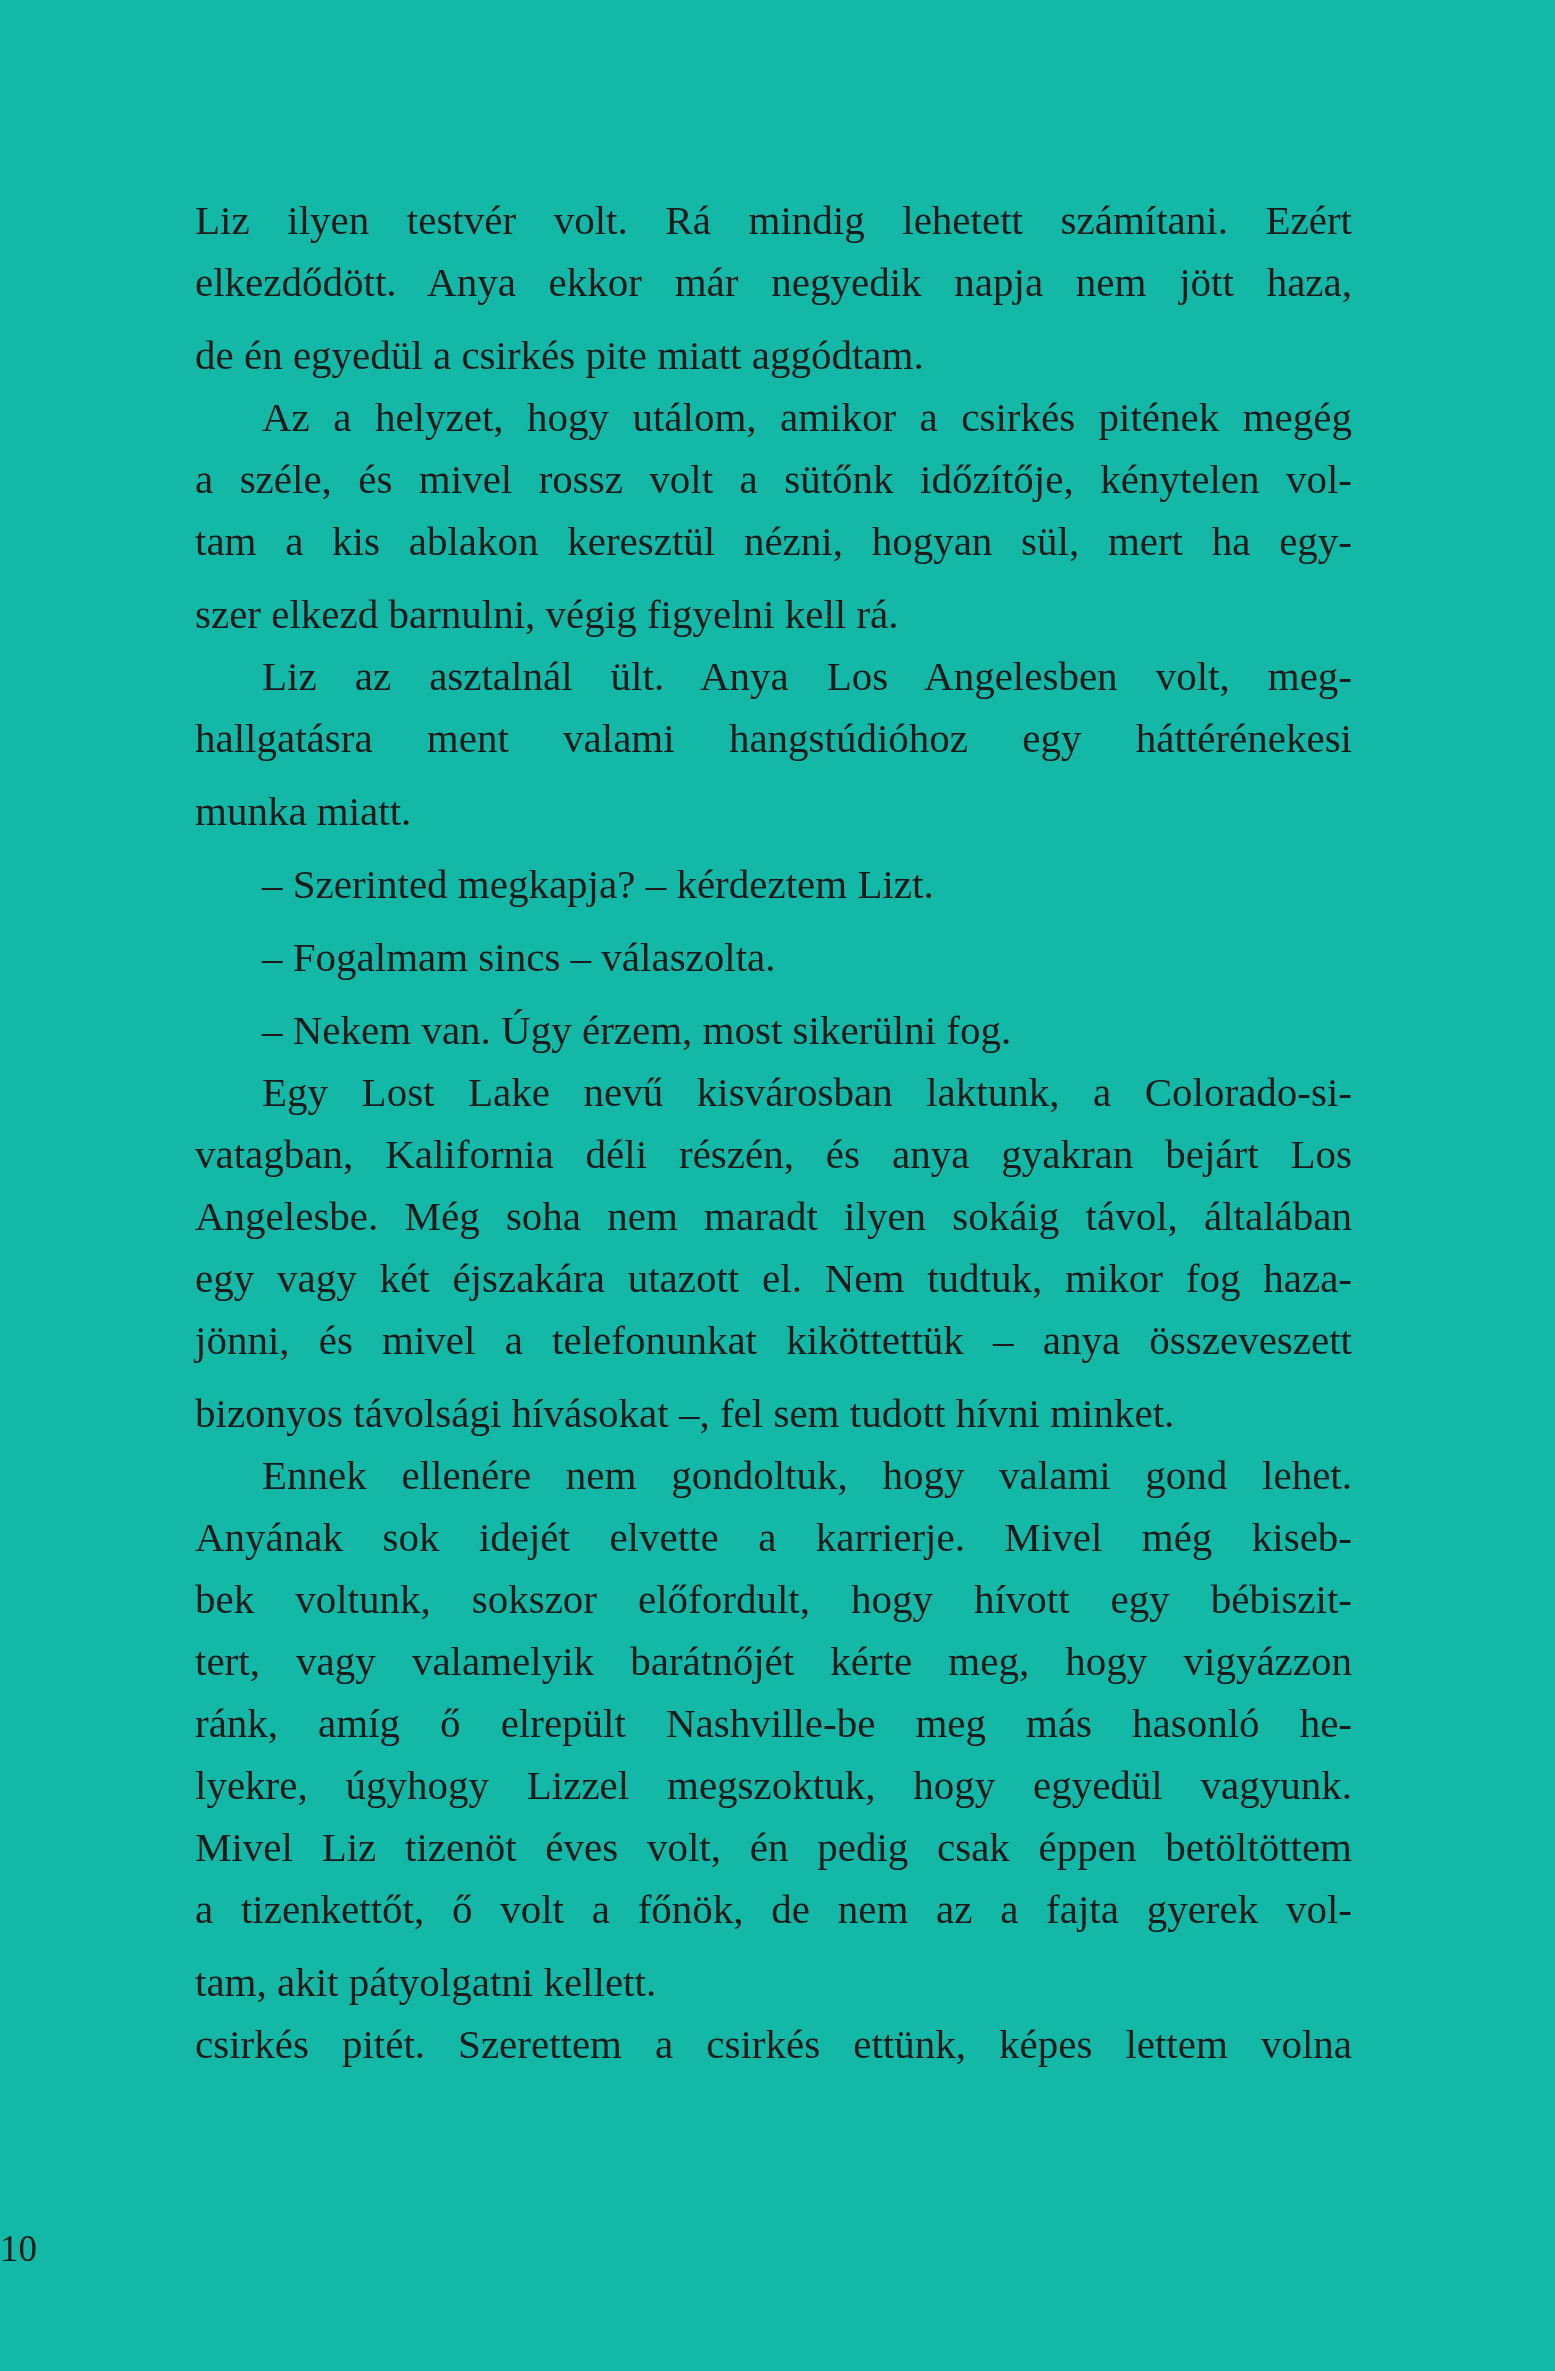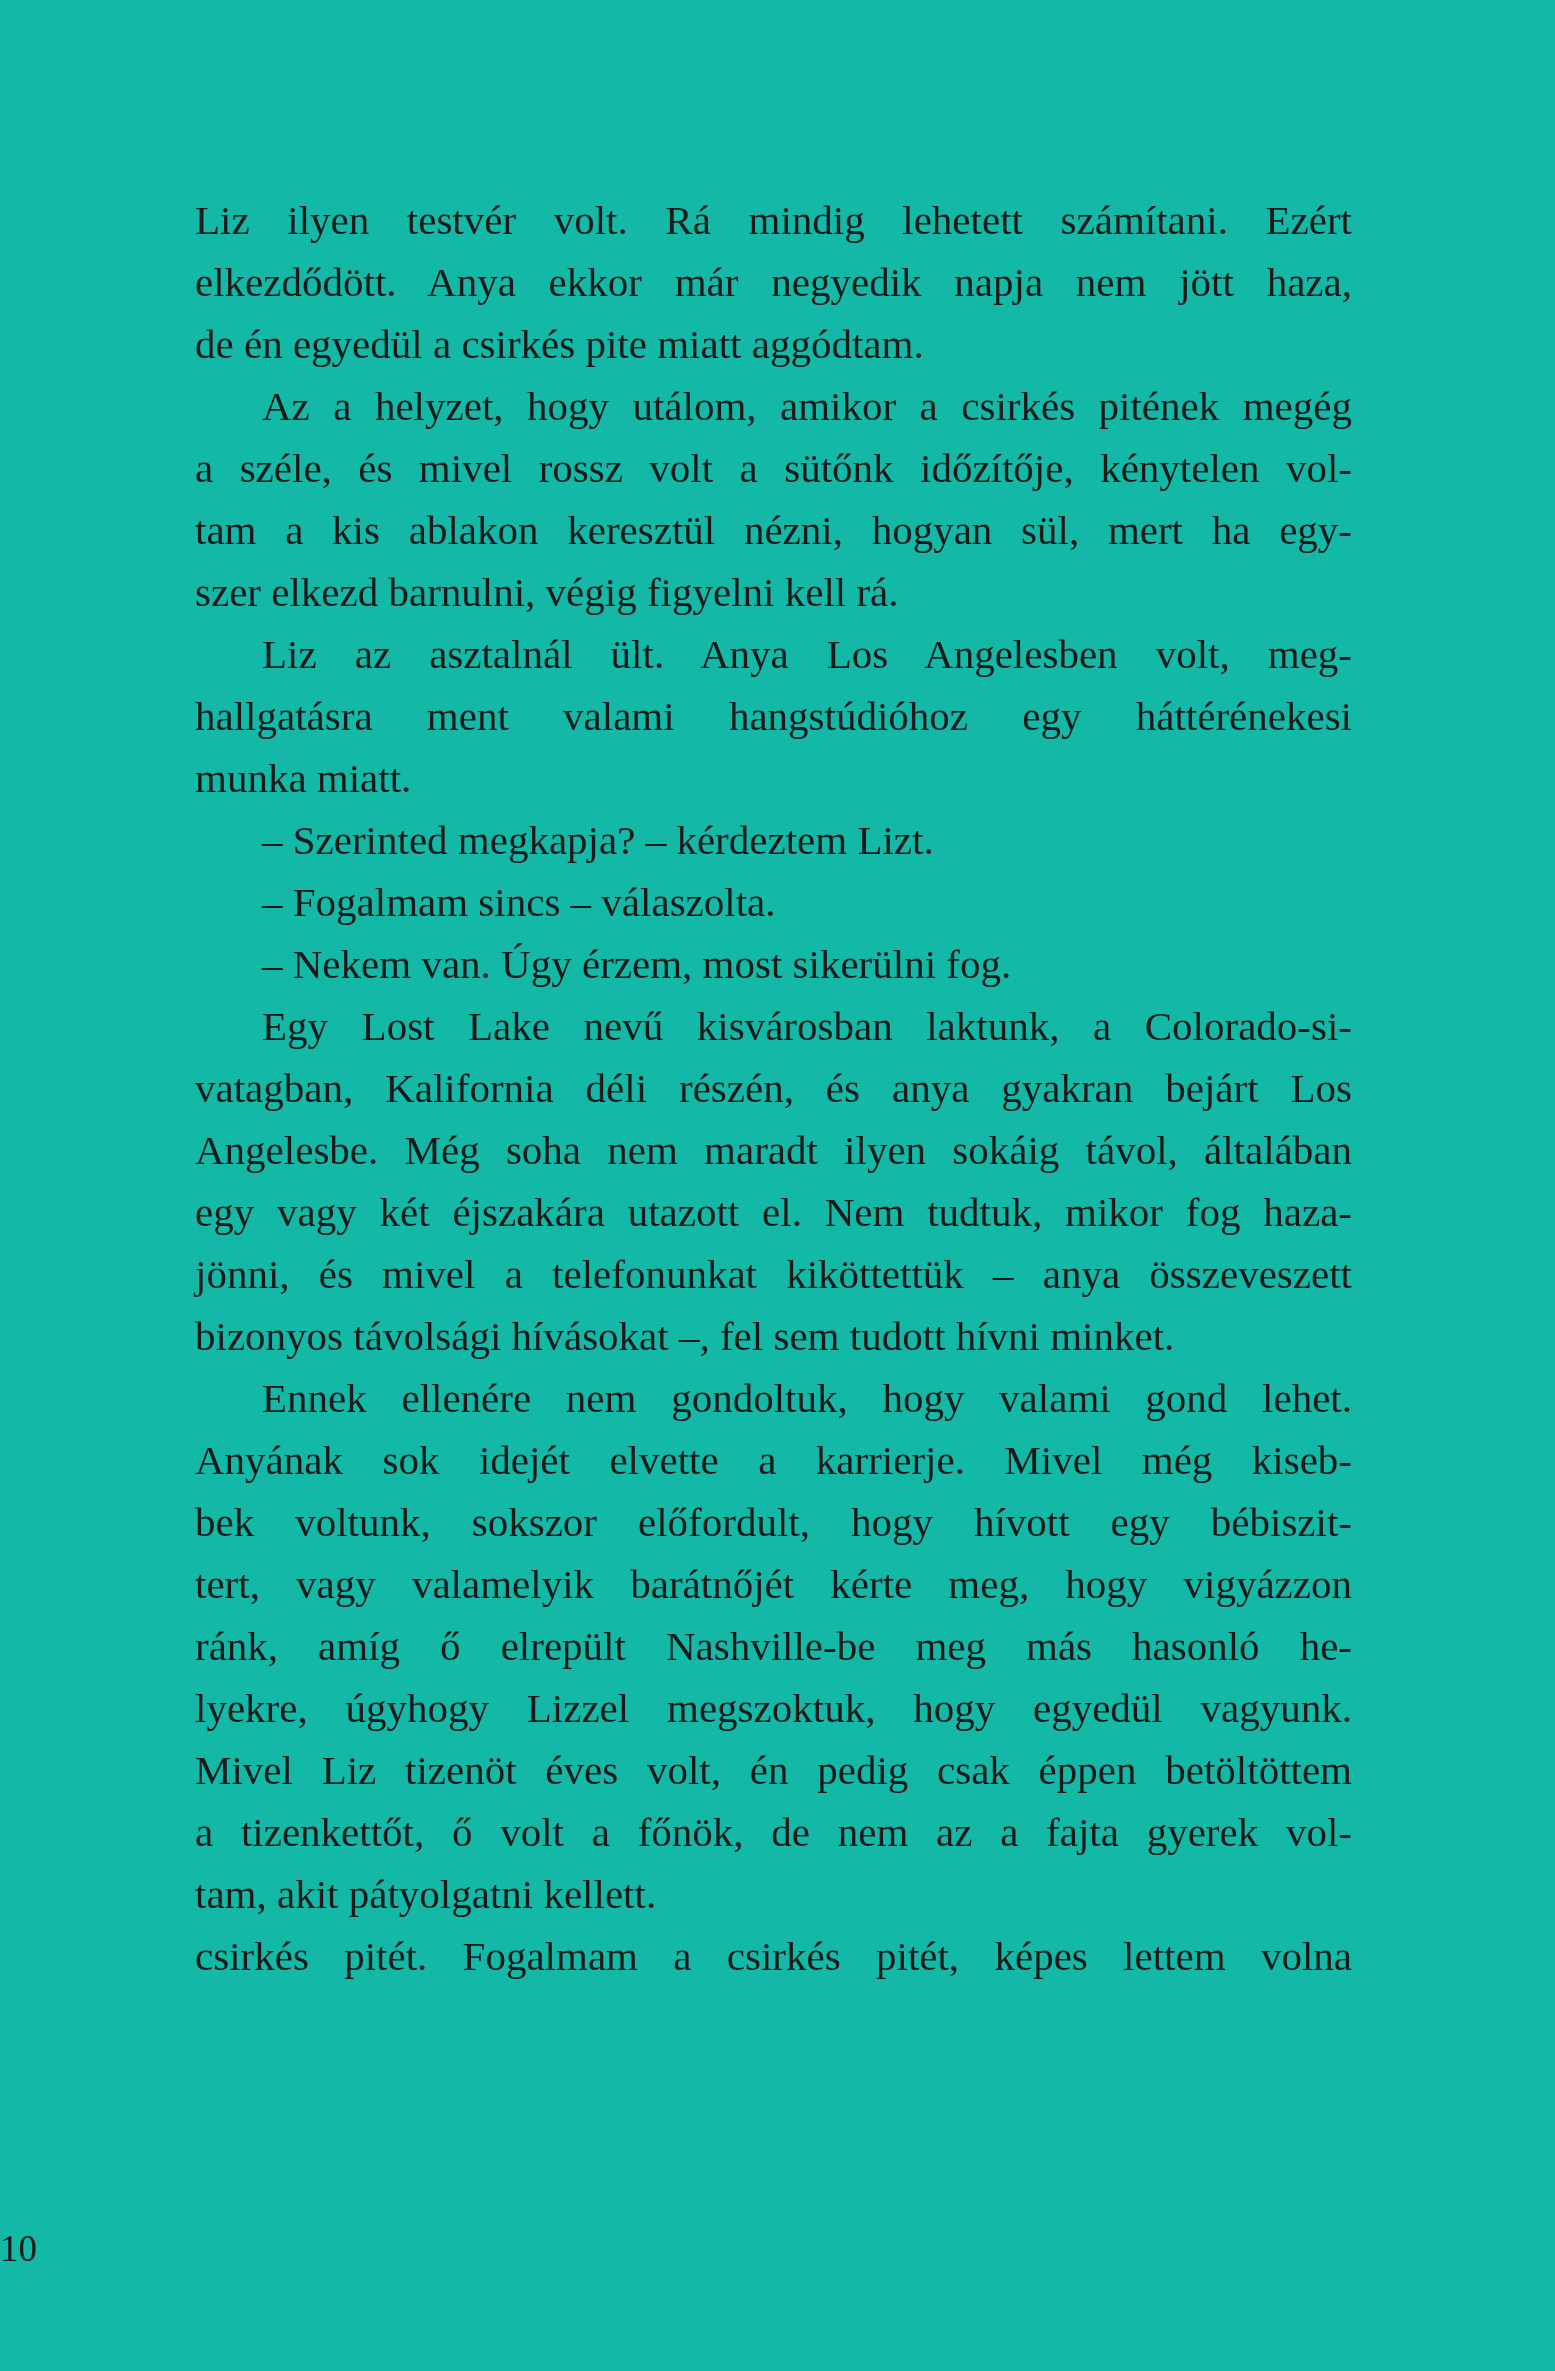--- a/index.html
+++ b/index.html
@@ -8,21 +8,21 @@
   .text-block {
     position: absolute; left: 195px; top: 189px; width: 1157px;
     font-family: "Liberation Serif", "DejaVu Serif", serif;
     font-size: 41px; color: #1a1a1a;
   }
   .line {
     display: block; height: 62px; line-height: 62px;
     white-space: nowrap; text-align: justify; text-align-last: justify;
     overflow: visible;
   }
-  .line.last { text-align-last: left; }
+  .line.last { text-align-last: left; margin-top: 11px; }
   .line.indent { padding-left: 67px; }
   .page-number {
     position: absolute; left: 0; width: 1555px; top: 2227px; 
     font-family: "Liberation Serif", "DejaVu Serif", serif; font-size: 37px; color: #1a1a1a;
   }
 </style>
 </head>
 <body>
 
 <div class="page">
@@ -65,18 +65,18 @@
         <span class="line">Anyának sok idejét elvette a karrierje. Mivel még kiseb-</span>
         <span class="line">bek voltunk, sokszor előfordult, hogy hívott egy bébiszit-</span>
         <span class="line">tert, vagy valamelyik barátnőjét kérte meg, hogy vigyázzon</span>
         <span class="line">ránk, amíg ő elrepült Nashville-be meg más hasonló he-</span>
         <span class="line">lyekre, úgyhogy Lizzel megszoktuk, hogy egyedül vagyunk.</span>
         <span class="line">Mivel Liz tizenöt éves volt, én pedig csak éppen betöltöttem</span>
         <span class="line">a tizenkettőt, ő volt a főnök, de nem az a fajta gyerek vol-</span>
         <span class="line last">tam, akit pátyolgatni kellett.</span>
       </div>
       <div>
-        <span class="line">csirkés pitét. Fogalmam a csirkés pitét, képes lettem volna</span>
+        <span class="line">csirkés pitét. Szerettem a csirkés ettünk, képes lettem volna</span>
       </div>
     </div>
   <div class="page-number">10</div>
 </div>
 
 
 </body></html>

